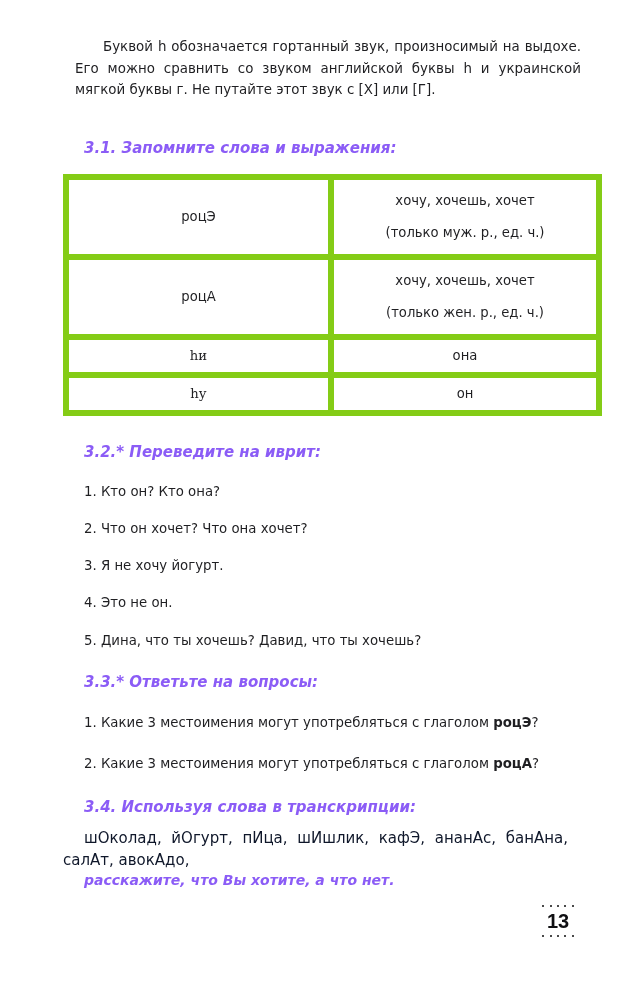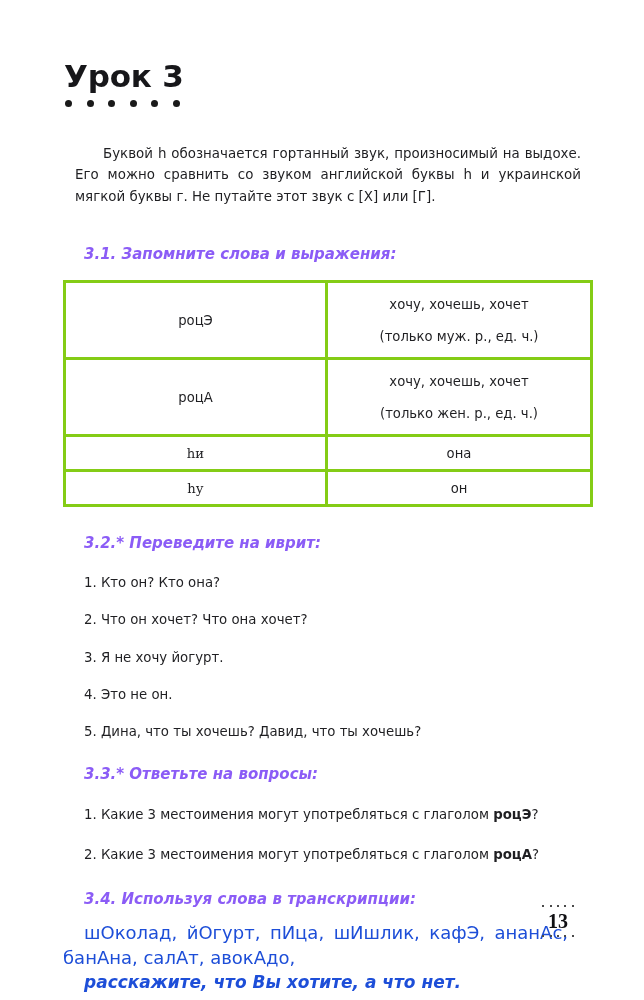--- a/index.html
+++ b/index.html
@@ -76,21 +76,21 @@
   }
 
   
   .vocab-table {
     margin-top: 17px;
     border-collapse: collapse;
     width: 505px;
     table-layout: fixed;
   }
   .vocab-table td {
-    border: 3px solid #84cc16;
+    border: 6px solid #84cc16;
     text-align: center;
     vertical-align: middle;
     font-size: 13.2px;
     color: #1f1f22;
     padding: 6px 4px;
   }
   .vocab-table td.col-a { width: 251px; }
   .vocab-table td.col-b { width: 254px; }
   .vocab-table tr.tall td { height: 62px; }
   .vocab-table tr.short td { height: 20px; }
@@ -112,34 +112,34 @@
   .items .item.justified {
     text-align: justify;
     width: 478px;
     line-height: 1.25;
   }
   .items .item b { font-weight: 700; }
 
   
   .words-line {
     margin-top: 12px;
-    font-size: 18px;
+    font-size: 15px;
     line-height: 1.42;
-    color: #1d4ed8;
+    color: #0f172a;
     text-align: justify;
     text-indent: 21px;
     width: 505px;
   }
   .final-line {
     margin-top: 1px;
     padding-left: 21px;
-    font-size: 17px;
+    font-size: 14px;
     font-weight: 700;
     font-style: italic;
-    color: #1d4ed8;
+    color: #8b5cf6;
   }
 
   
   .gap-sec  { height: 24px; }
   .gap-sec2 { height: 27px; }
   .gap-sec3 { height: 26px; }
 
   
   .folio {
     position: absolute;
@@ -154,44 +154,33 @@
     gap: 5.4px;
     height: 3px;
   }
   .folio-dots span {
     display: block;
     width: 2px;
     height: 2px;
     background: #4a4a4a;
   }
   .folio-num {
-    font-family: Liberation Serif, serif;
+    font-family: Liberation Sans, sans-serif;
     font-size: 20px;
     font-weight: 700;
     color: #101013;
     line-height: 1.12;
     margin: 2px 0 3px 0;
   }
 </style>
 </head>
 <body>
 
 <div class="page">
 
-  <div class="title-block">
-    <h1 class="lesson-title">Урок 3</h1>
-    <div class="title-dots">
-      <span></span>
-      <span></span>
-      <span></span>
-      <span></span>
-      <span></span>
-      <span></span>
-    </div>
-  </div>
 
   <p class="intro">Буквой h обозначается гортанный звук, произносимый на выдохе. Его можно сравнить со звуком английской буквы h и украинской мягкой буквы г. Не путайте этот звук с [Х] или [Г].</p>
 
   <div class="gap-sec"></div>
   <div class="sec-head">3.1. Запомните слова и выражения:</div>
 
   <table class="vocab-table">
     <tbody>
       <tr class="tall">
         <td class="col-a">роцЭ</td>

